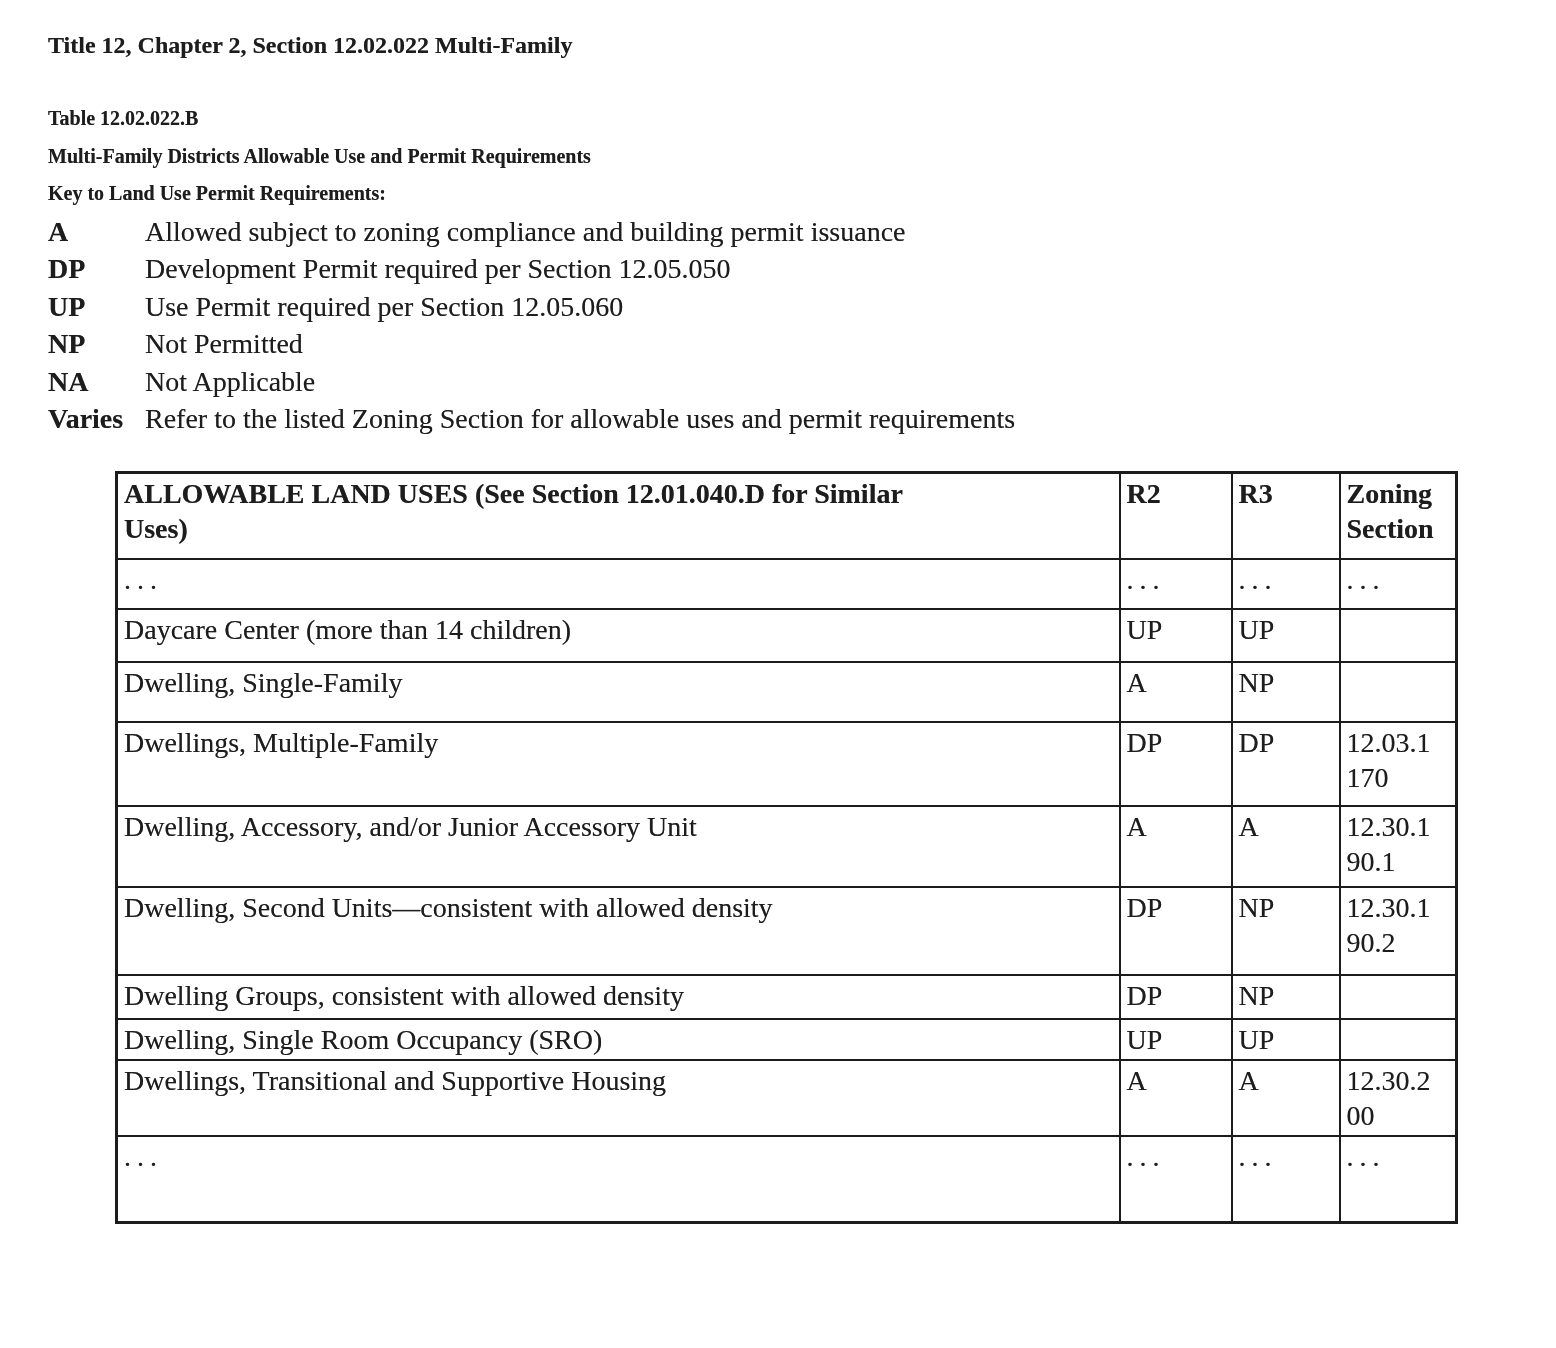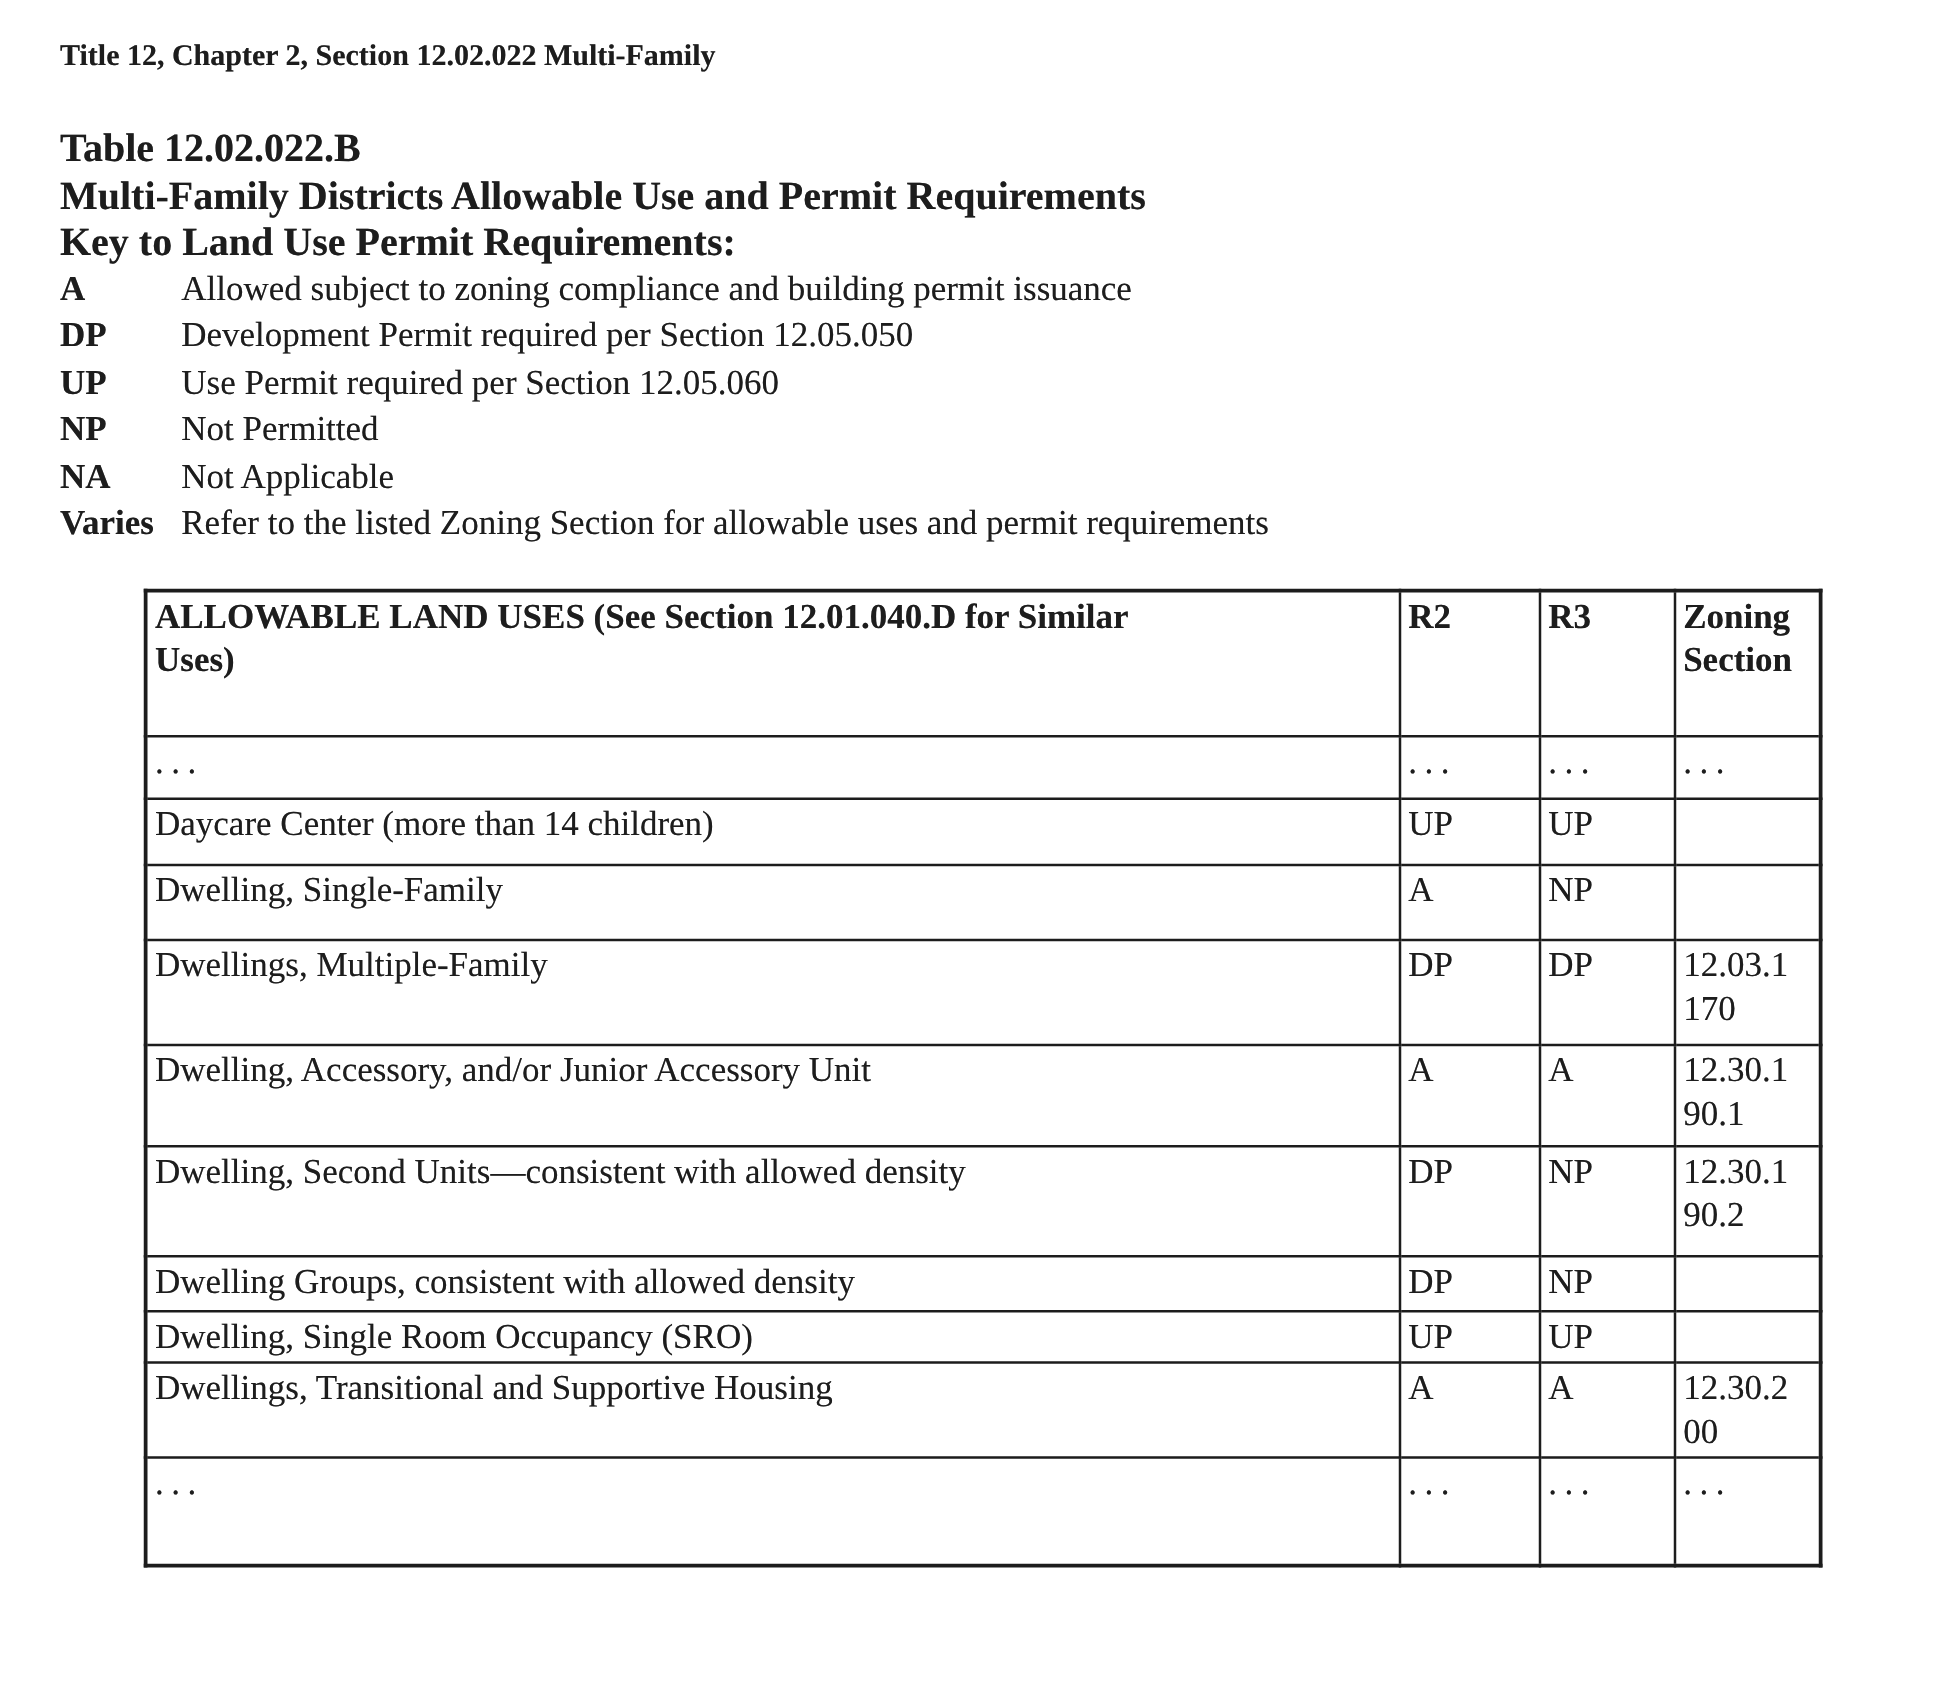--- a/index.html
+++ b/index.html
@@ -24,21 +24,21 @@
   .doc-title {
     font-size: 24px;
     font-weight: bold;
     line-height: 38px;
     margin: 0;
   }
   .heading-block {
     margin-top: 36px;
   }
   .hline {
-    font-size: 32px;
+    font-size: 20px;
     font-weight: bold;
     line-height: 37.5px;
   }
   .key-block {
     margin: 0;
   }
   .key-row {
     display: flex;
     font-size: 28px;
     line-height: 37.5px;
@@ -119,21 +119,21 @@
   </div>
 
   <table class="land-use-table">
     <colgroup>
       <col style="width:1003px">
       <col style="width:112px">
       <col style="width:108px">
       <col style="width:117px">
     </colgroup>
     <thead>
-      <tr class="header-row" style="height:117px">
+      <tr class="header-row" style="height:87px">
         <th class="prewrap">ALLOWABLE LAND USES (See Section 12.01.040.D for Similar
 Uses)</th>
         <th>R2</th>
         <th>R3</th>
         <th>Zoning Section</th>
       </tr>
     </thead>
     <tbody>
       <tr class="dots-row" style="height:50px">
         <td>...</td>

